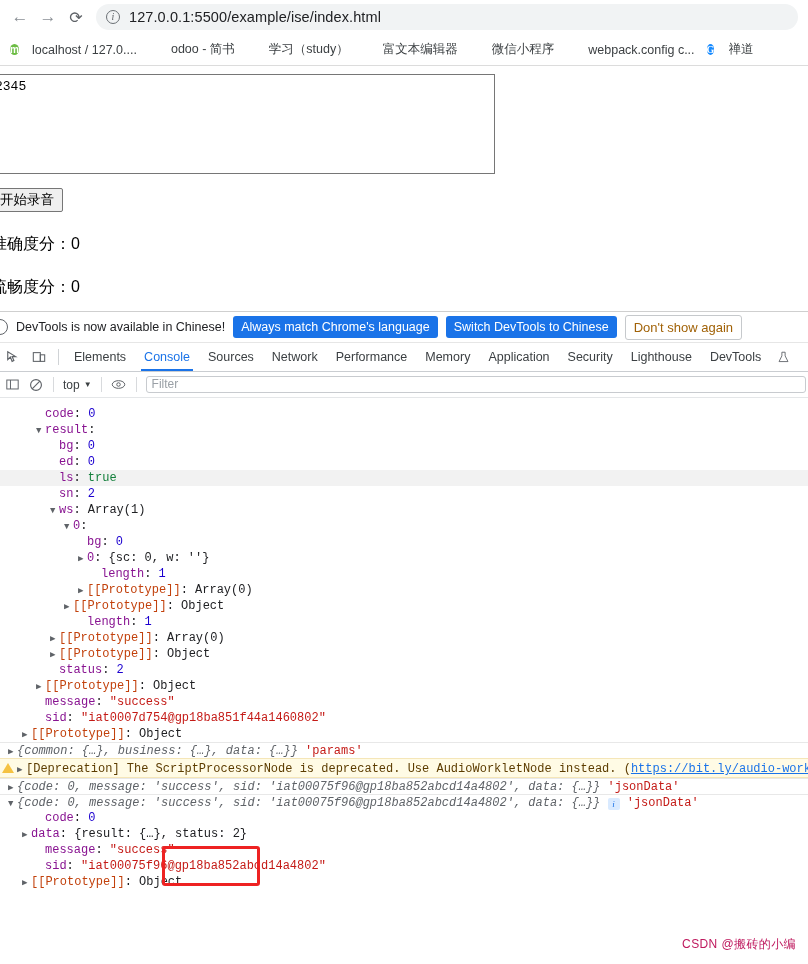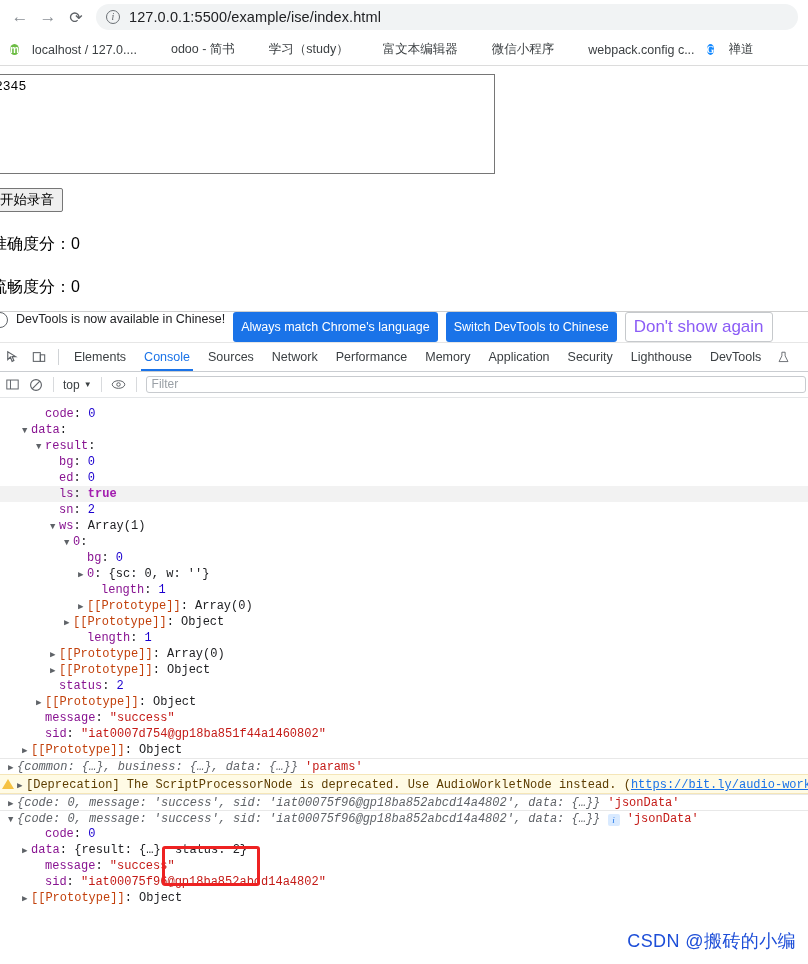--- a/index.html
+++ b/index.html
@@ -101,37 +101,37 @@
     border: 1px solid #767676; background: #efefef; color: #000;
     font-family: "Liberation Sans", sans-serif; border-radius: 2px;
   }
   .score-row {
     margin-top: 22px; margin-left: 1px; font-size: 16px; color:#000;
     font-family: "Liberation Sans", sans-serif;
   }
 
   
   .dt-notify {
-    display: flex; height: 32px;
+    display: flex; align-items: center; height: 32px;
     background: #fff; border-top: 1px solid #cfcfcf; border-bottom:1px solid #e6e6e6;
     padding-left: 0px; gap: 8px;
   }
   .dt-notify .n-ico {
     width: 16px; height: 16px; border-radius:50%; border: 1.3px solid #5f6368;
     margin-left: -8px; flex:none;
   }
   .dt-notify .n-text { font-size: 12.5px; color: #202124; white-space: nowrap; }
   .btn-blue {
     background: #1a73e8; color: #fff; border: none; border-radius: 3px;
     font-size: 12.5px; padding: 4px 8px; white-space: nowrap;
     font-family: "Liberation Sans", sans-serif; font-weight: 500;
   }
   .btn-plain {
-    background: #fff; color: #8b5cf6; border: 1px solid #c6c9cc; border-radius: 3px;
-    font-size: 17px; padding: 4px 8px; white-space: nowrap;
+    background: #fff; color: #a16207; border: 1px solid #c6c9cc; border-radius: 3px;
+    font-size: 13px; padding: 4px 8px; white-space: nowrap;
     font-family: "Liberation Sans", sans-serif;
   }
 
   
   .dt-tabs {
     height: 29px; display: flex; align-items: center;
     background: #fff; border-bottom: 1px solid #cacdd1; padding-left: 0;
     overflow: hidden; white-space: nowrap;
   }
   .dt-icobtn { width: 26px; height: 26px; display:flex; align-items:center; justify-content:center; flex:none; color:#5f6368;}
@@ -166,21 +166,21 @@
   .cl { height: 16px; line-height: 16px; white-space: nowrap; padding-left: 8px; color:#202124;}
   .cl.hl { background: #f2f2f2; }
   .cl.clip-top { height: 8px; line-height: 8px; overflow:hidden; }
   .arrow { display:inline-block; width: 9px; color:#5f6368; font-size: 9px; }
   .arrow.r::before { content: "\25B6"; }
   .arrow.d::before { content: "\25BC"; }
   .arrow.blank::before { content: " "; }
   .k-name { color: #881391; }          
   .k-proto { color: #c2410c; }
   .v-num { color: #1c00cf; }
-  .v-bool { color: #a21caf; font-weight: bold; }
+  .v-bool { color: #15803d; }
   .v-str { color: #c41a16; }
   .v-obj { color: #202124; }
   .v-grey { color: #5f6368; }
   .ital { font-style: italic; }
   .row-warn { background: #fffbe5; border-top:1px solid #f5e6b8; border-bottom:1px solid #f5e6b8; }
   .row-line { border-top: 1px solid #e8e8e8; }
   .warn-ico {
     display:inline-block; width:0;height:0; border-left:6px solid transparent; border-right:6px solid transparent;
     border-bottom:10px solid #f5c242; margin-right:3px; position:relative; top:1px;
   }
@@ -189,21 +189,21 @@
     display:inline-block; width:12px;height:12px;border-radius:2px;background:#d9eaff;color:#1a73e8;
     font-size:9px; text-align:center; line-height:12px; font-family:"Liberation Serif",serif; font-style:italic;
     position:relative; top:1px;
   }
   .redbox {
     position: absolute; border: 3px solid #ee2222; border-radius: 3px;
     pointer-events: none;
   }
   .watermark {
     position: absolute; right: 12px; bottom: 10px;
-    font-size: 18px; color: #1d4ed8; font-family: "Liberation Sans", sans-serif;
+    font-size: 12px; color: #be185d; font-family: "Liberation Sans", sans-serif;
     letter-spacing: .4px;
   }.ind2{padding-left:22px}.ind3{padding-left:36px}
   .ind4{padding-left:50px}.ind5{padding-left:64px}.ind6{padding-left:78px}
   .ind7{padding-left:92px}
 </style>
 </head>
 <body>
 
 <div id="app">
 
@@ -329,21 +329,20 @@
         </svg>
     </div>
     <div class="ct-sep"></div>
     <div class="ct-filter">Filter</div>
   </div>
 
   <div class="console">
     <div id="console-host">
         <div class="cl clip-top"><span style="color:#881391">&nbsp;&nbsp;&nbsp;&nbsp;&nbsp;&nbsp;&nbsp;&nbsp;&nbsp;&nbsp;&nbsp;&nbsp;&nbsp;&nbsp;&nbsp;&nbsp;&nbsp;&nbsp;&nbsp;&nbsp;&nbsp;&nbsp;&nbsp;</span></div>
         <div class="cl ind3"><span class="arrow blank"></span><span class="k-name">code</span><span style="color: rgb(32, 33, 36);">:</span><span class="v-num"> 0</span></div>
-        <div class="cl ind2"><span class="arrow d"></span><span class="k-name">data</span><span style="color: rgb(32, 33, 36);">:</span></div>
         <div class="cl ind3"><span class="arrow d"></span><span class="k-name">result</span><span style="color: rgb(32, 33, 36);">:</span></div>
         <div class="cl ind4"><span class="arrow blank"></span><span class="k-name">bg</span><span style="color: rgb(32, 33, 36);">:</span><span class="v-num"> 0</span></div>
         <div class="cl ind4"><span class="arrow blank"></span><span class="k-name">ed</span><span style="color: rgb(32, 33, 36);">:</span><span class="v-num"> 0</span></div>
         <div class="cl ind4 hl"><span class="arrow blank"></span><span class="k-name">ls</span><span style="color: rgb(32, 33, 36);">:</span><span class="v-bool"> true</span></div>
         <div class="cl ind4"><span class="arrow blank"></span><span class="k-name">sn</span><span style="color: rgb(32, 33, 36);">:</span><span class="v-num"> 2</span></div>
         <div class="cl ind4"><span class="arrow d"></span><span class="k-name">ws</span><span style="color: rgb(32, 33, 36);">:</span><span class="v-obj"> Array(1)</span></div>
         <div class="cl ind5"><span class="arrow d"></span><span class="k-name">0</span><span style="color: rgb(32, 33, 36);">:</span></div>
         <div class="cl ind6"><span class="arrow blank"></span><span class="k-name">bg</span><span style="color: rgb(32, 33, 36);">:</span><span class="v-num"> 0</span></div>
         <div class="cl ind6" style="padding-left: 78px;"><span class="arrow r"></span><span class="k-name">0</span><span style="color: rgb(32, 33, 36);">:</span><span class="v-obj"> {sc: 0, w: ''}</span></div>
         <div class="cl ind7" style="padding-left: 92px;"><span class="arrow blank"></span><span class="k-name">length</span><span style="color: rgb(32, 33, 36);">:</span><span class="v-num"> 1</span></div>

